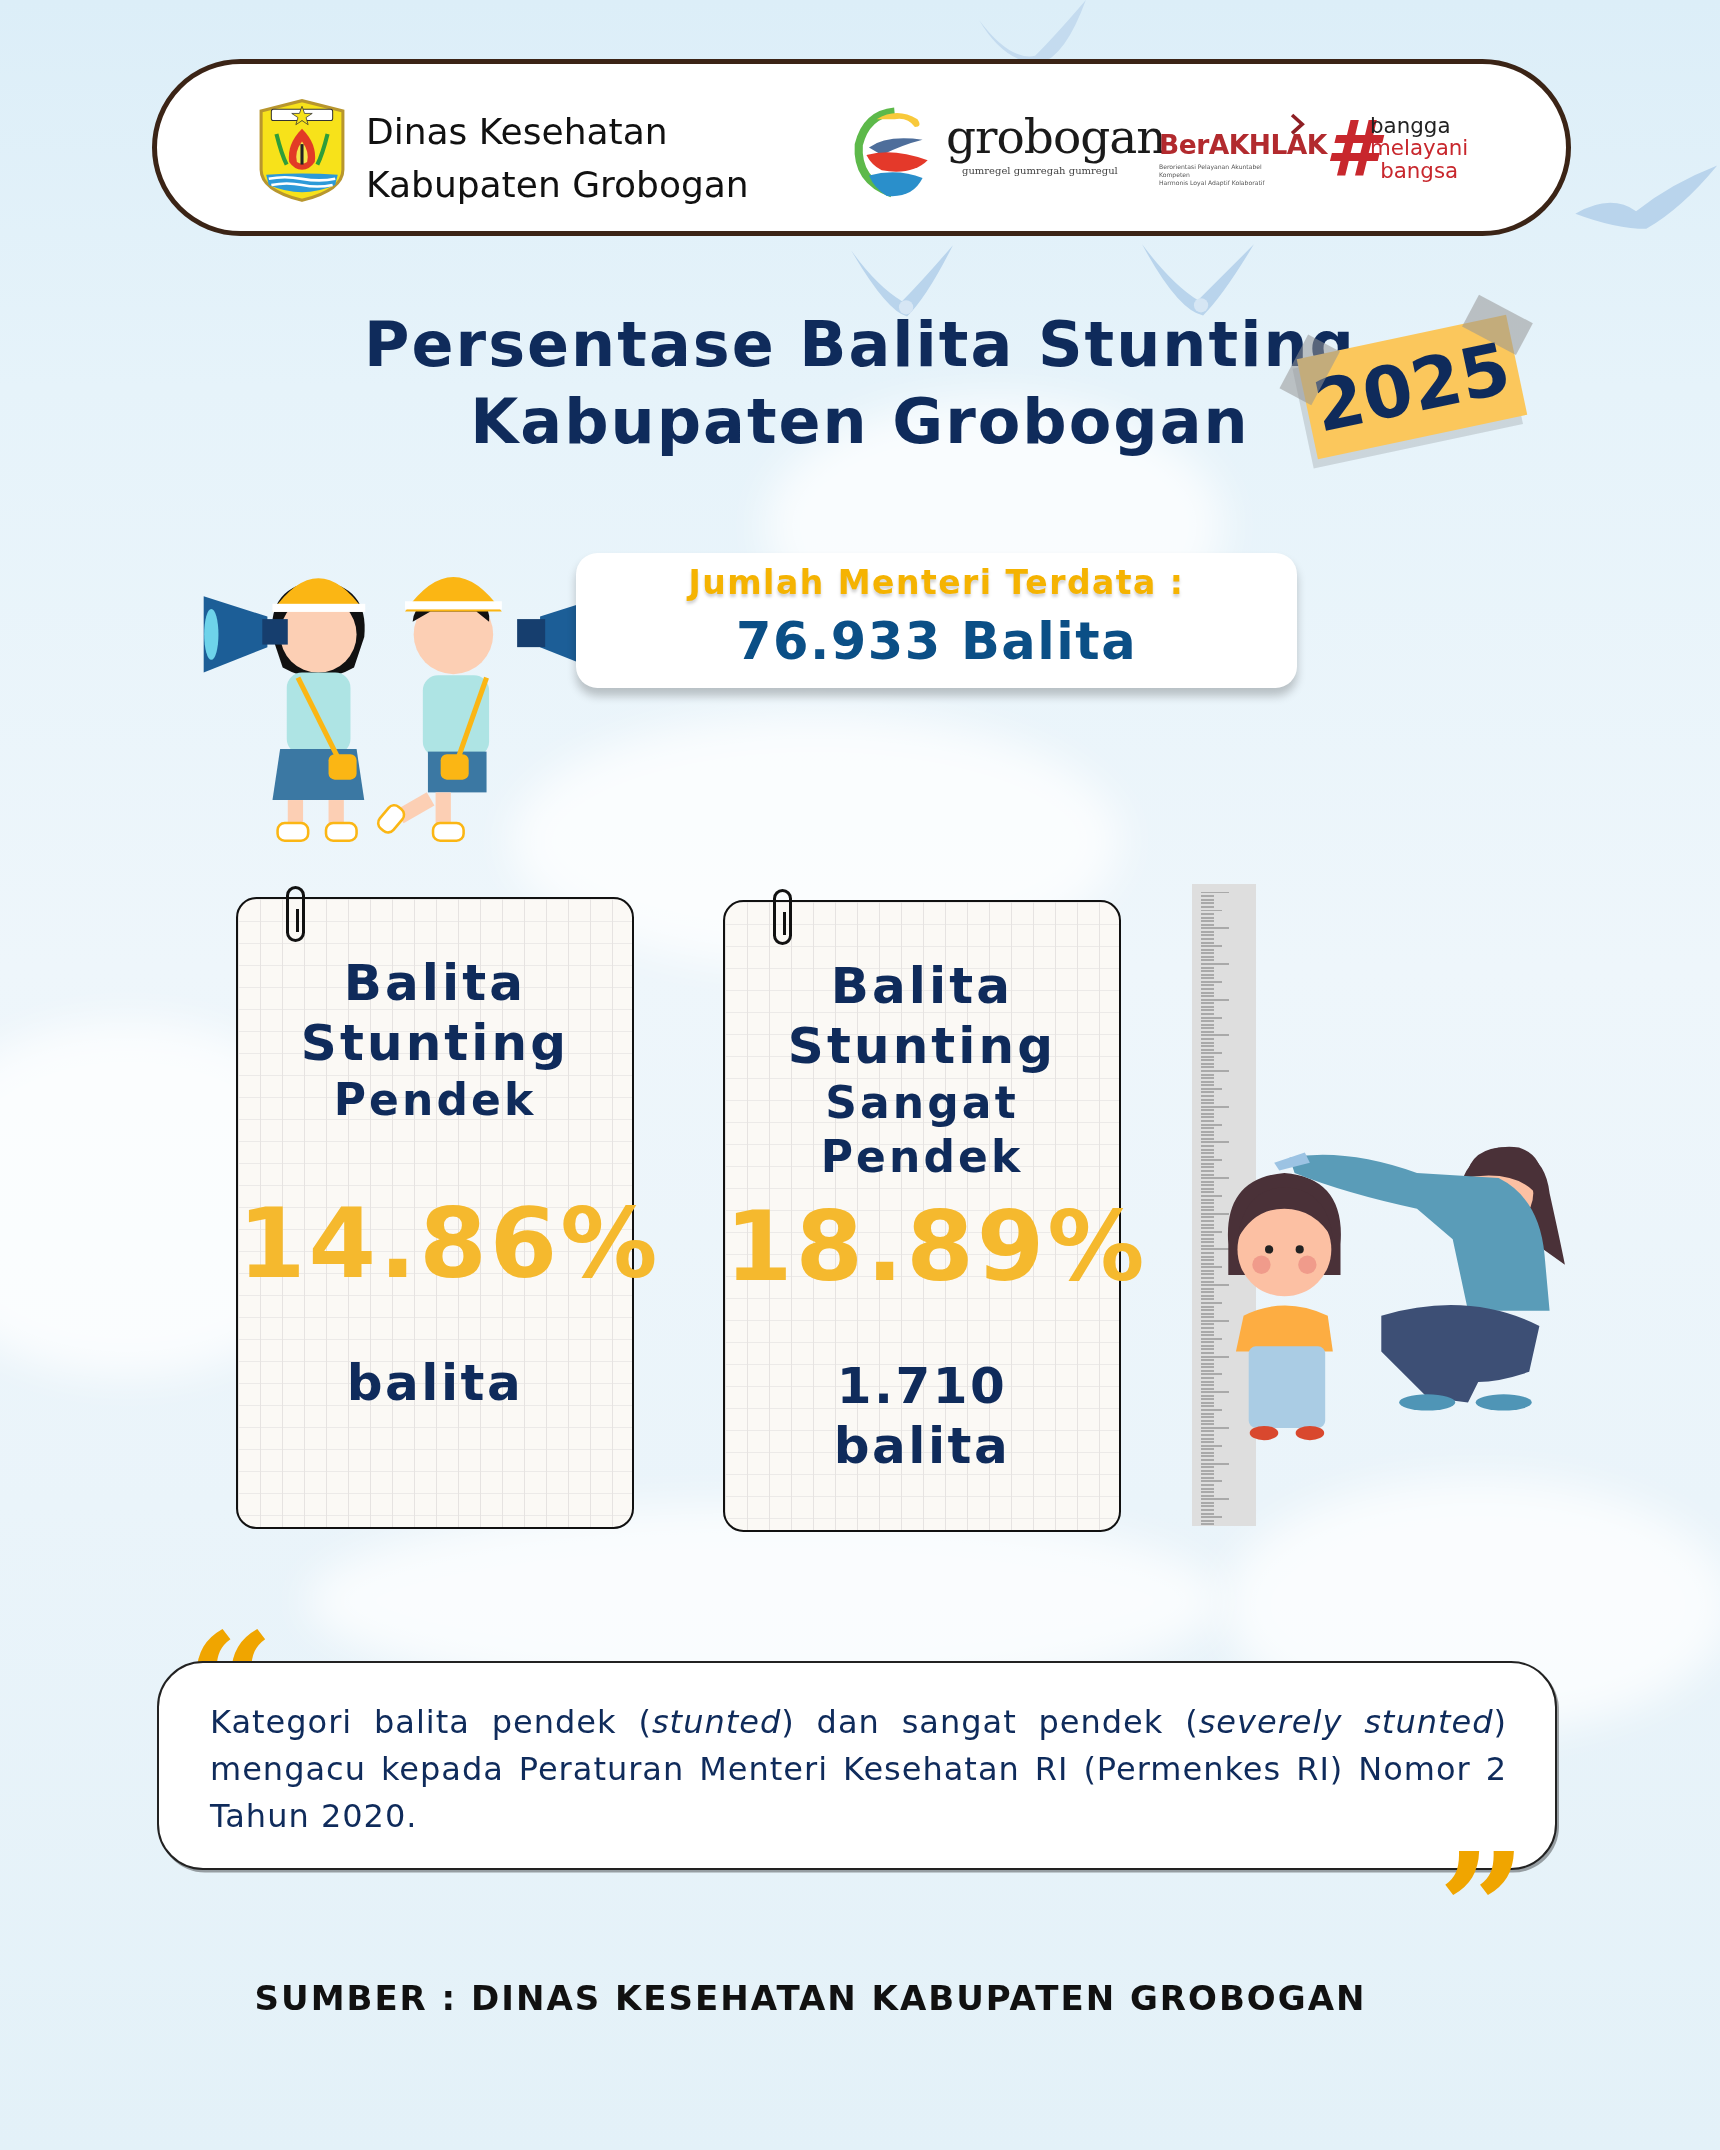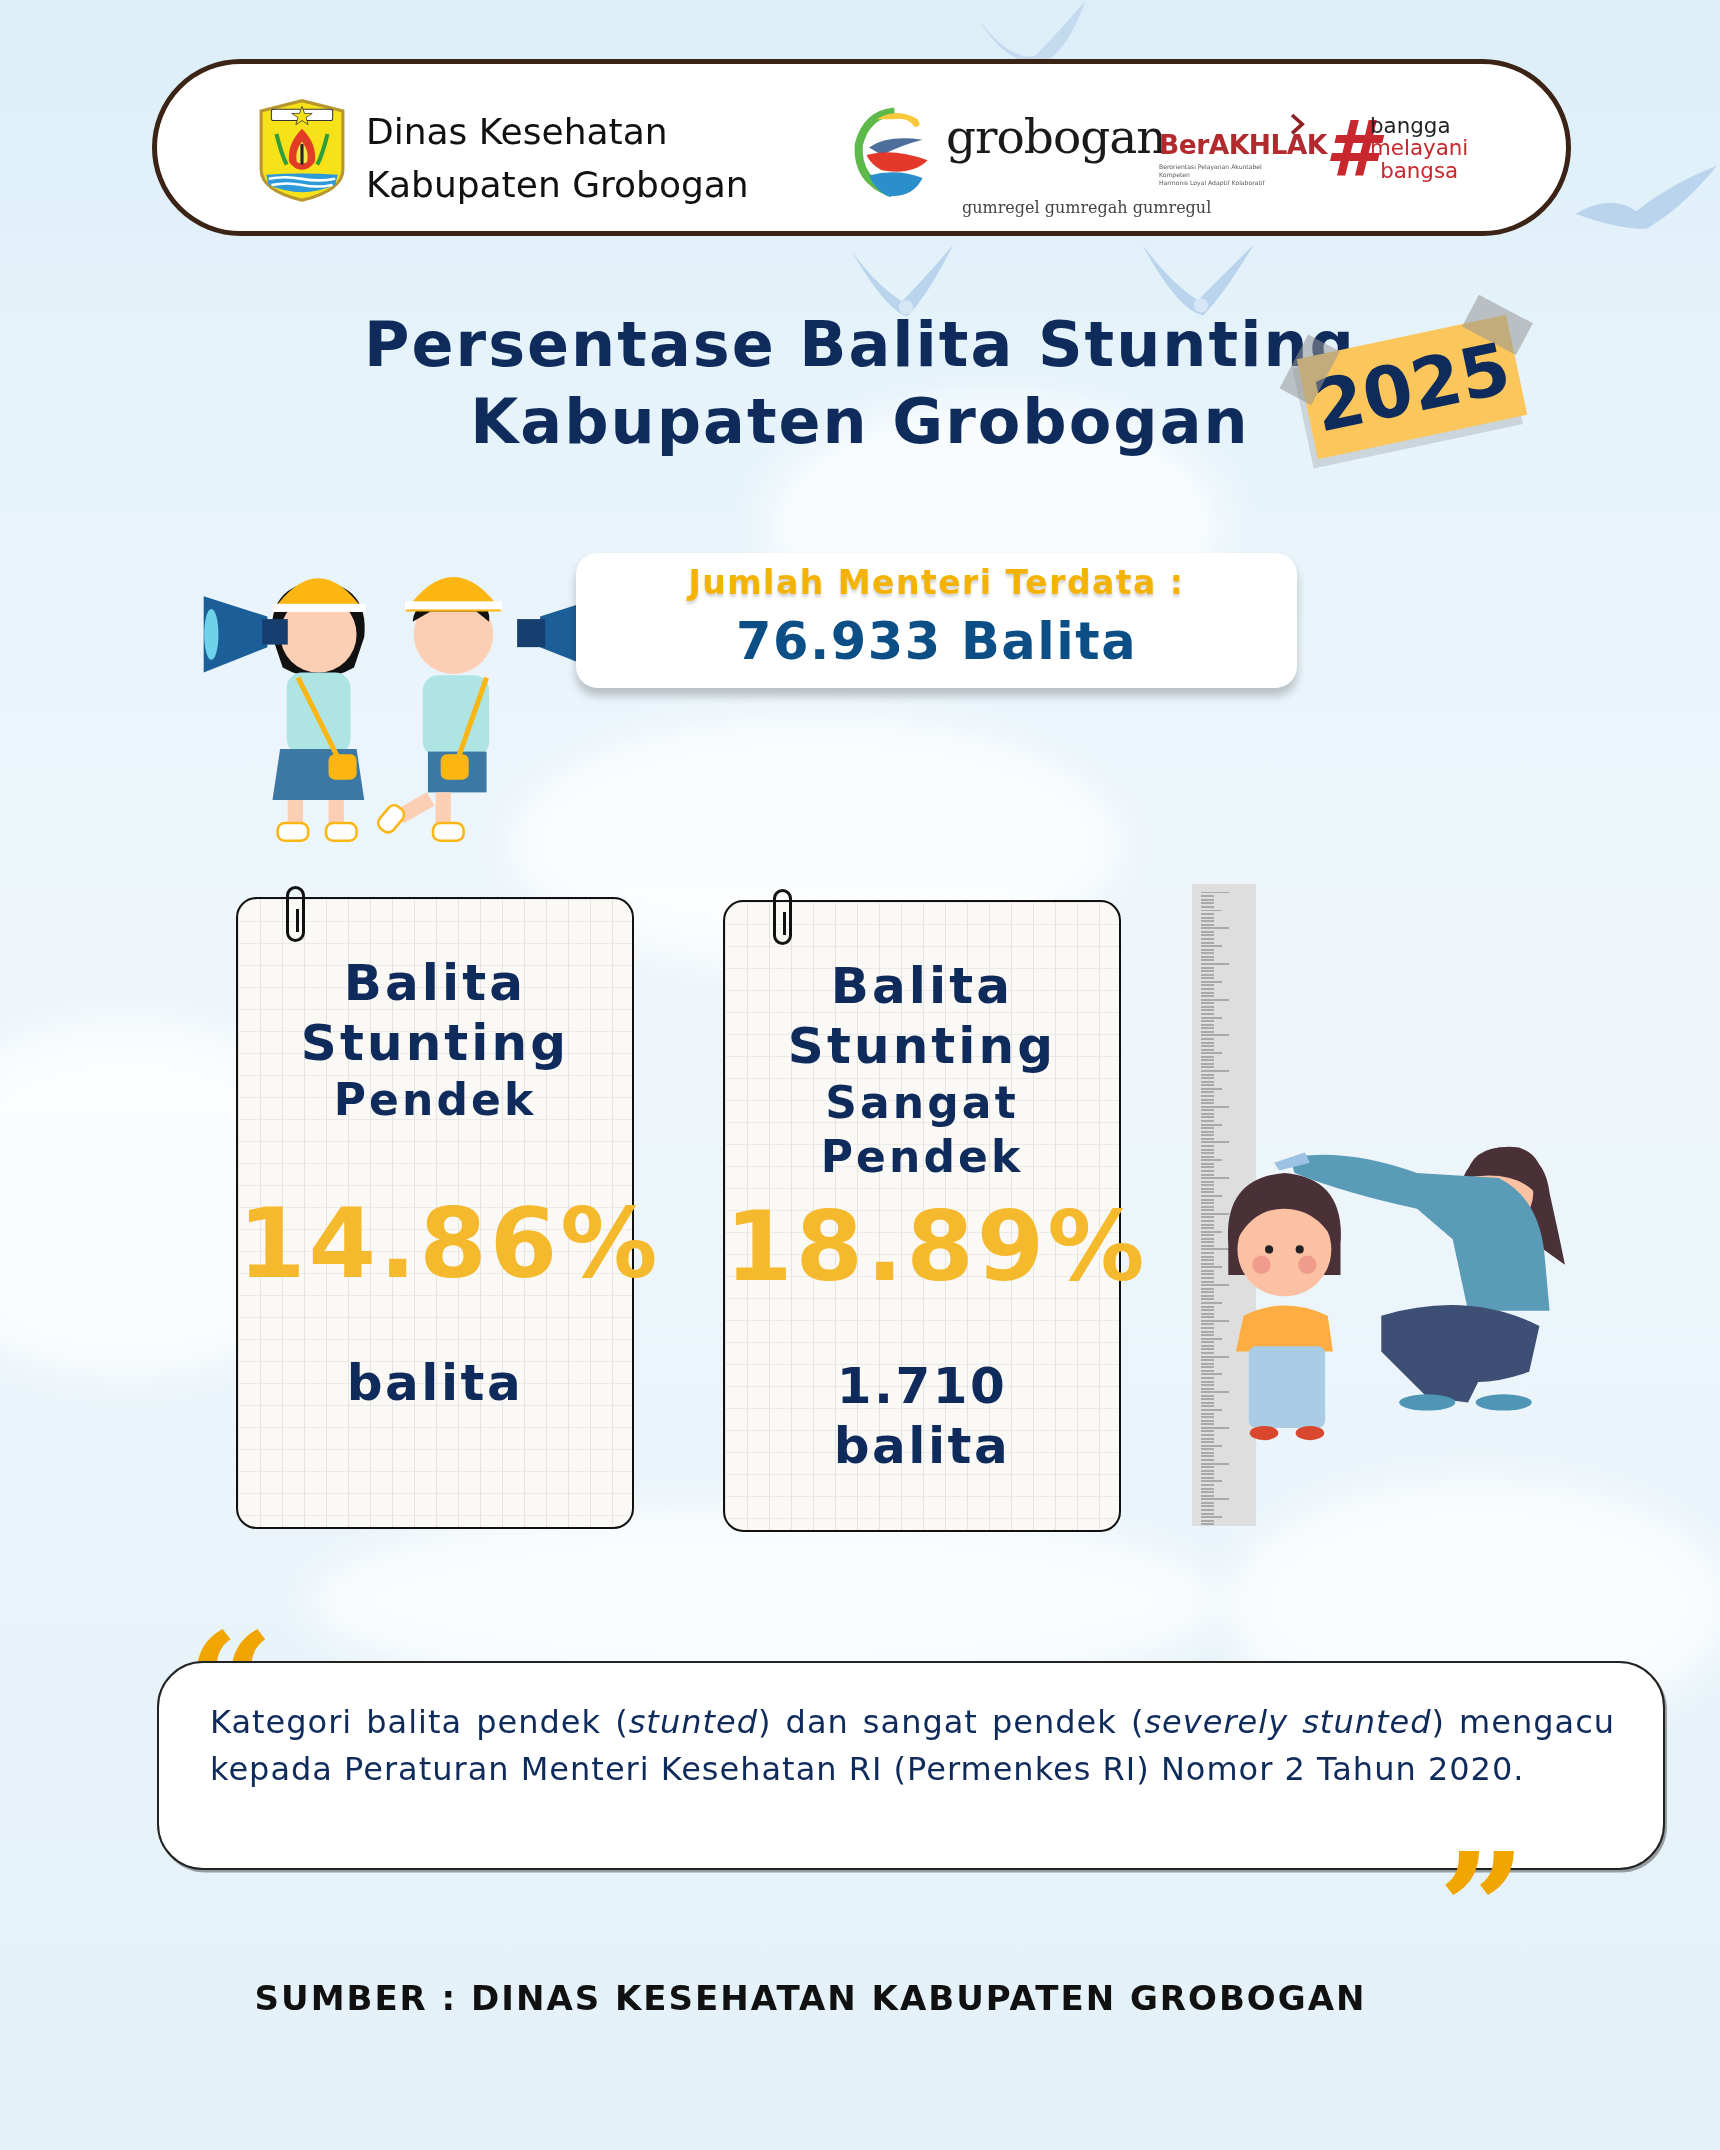--- a/index.html
+++ b/index.html
@@ -14,21 +14,21 @@
   
   .header {
     position: absolute; left: 152px; top: 59px; width: 1409px; height: 167px;
     background: #fff; border: 5.1px solid #3B2416; border-radius: 89px;
     box-sizing: content-box;
   }
   .org-name { position: absolute; left: 209px; top: 41px; font-size: 36px; line-height: 53px; color: #111; }
   .emblem { position: absolute; left: 99px; top: 34px; width: 92px; height: 105px; }
   .grob-logo { position: absolute; left: 689px; top: 40px; width: 97px; height: 97px; }
   .grob-word { position: absolute; left: 789px; top: 45px; font-family: "DejaVu Serif", serif; font-size: 47px; color: #1a1a1a; letter-spacing: -1px; }
-  .grob-tag { position: absolute; left: 805px; top: 101px; font-family: "DejaVu Serif", serif; font-size: 16px; color: #444; margin-top: 33px; }
+  .grob-tag { position: absolute; left: 805px; top: 101px; font-family: "DejaVu Serif", serif; font-size: 10px; color: #444; }
   .akhlak { position: absolute; left: 1002px; top: 65px; font-size: 26.5px; font-weight: bold; color: #B22A2E; letter-spacing: -0.5px; }
   .akhlak-sub { position: absolute; left: 1002px; top: 99px; font-size: 6.1px; line-height: 8.2px; color: #555; width: 133px; }
   .hash { position: absolute; left: 1168px; top: 47px; font-size: 76px; font-weight: bold; color: #C8272D; line-height: 76px; font-style: italic; }
   .bangga { position: absolute; left: 1213px; top: 51px; font-size: 21.4px; line-height: 22.4px; }
   .bangga span { display: block; }
 
   
   .title { position: absolute; left: 0; width: 1720px; text-align: center; top: 306px; font-size: 62px; font-weight: bold; color: #0F2B5B; line-height: 77px; letter-spacing: 2px; }
   .title span { display: block; }
   .year-tag {
@@ -68,21 +68,21 @@
   .card-pct { position: absolute; left: 0; right: 0; top: 288px; font-size: 97px; font-weight: bold; color: #F5B92E; letter-spacing: 3.1px; }
   .card-count { position: absolute; left: 0; right: 0; top: 454px; font-size: 50px; font-weight: bold; line-height: 60px; letter-spacing: 2.5px; }
   .card-count span { display: block; }
 
   
   .ruler { position: absolute; left: 1192px; top: 884px; width: 64px; height: 642px; background: #DEDEDE; overflow: hidden; }
   .ruler .tick { position: absolute; left: 9.2px; height: 1.5px; background: #A9A9A9; }
 
   
   .note {
-    position: absolute; left: 157px; top: 1661px; width: 1508px; height: 209px; box-sizing: border-box;
+    position: absolute; left: 157px; top: 1661px; width: 1400px; height: 209px; box-sizing: border-box;
     background: #fff; border: 2px solid #222; border-radius: 46px;
     box-shadow: 2px 2.5px 0 rgba(0,0,0,0.35);
   }
   .note-text { position: absolute; left: 51px; right: 48px; top: 36px; font-size: 32px; line-height: 47px; color: #0F2B5B; text-align: justify; text-align-last: left; letter-spacing: 1px; }
   .quote-mark { position: absolute; font-family: "DejaVu Serif", serif; font-weight: bold; color: #F0A500; font-size: 153px; line-height: 153px; }
 
   .source { position: absolute; left: 0; width: 1621px; text-align: center; top: 1978px; font-size: 34px; font-weight: bold; color: #111; letter-spacing: 2px; }
 </style>
 </head>
 <body>

